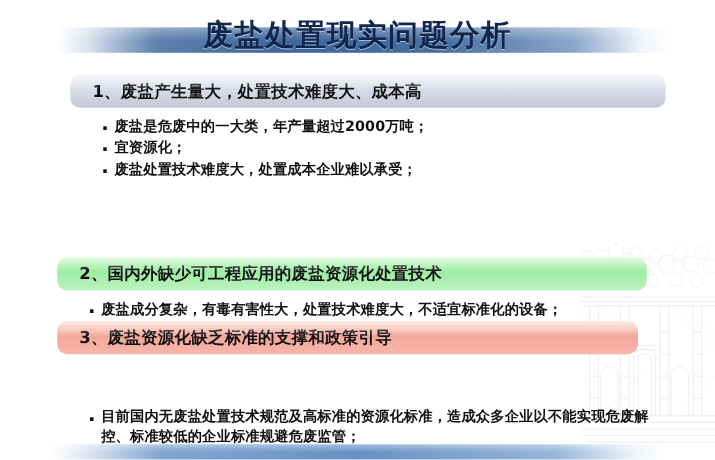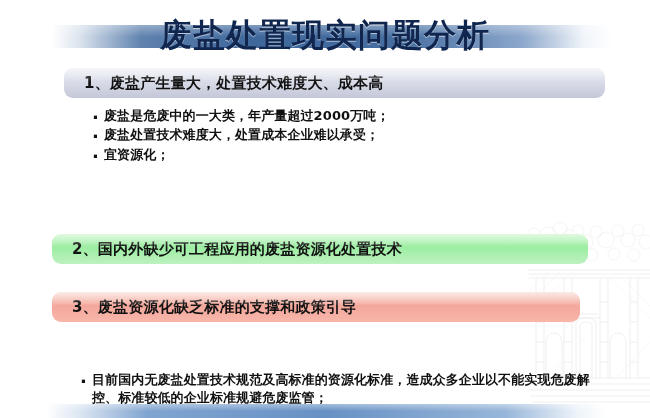--- a/index.html
+++ b/index.html
@@ -54,21 +54,21 @@
     left: 0; right: 0; top: 0; height: 50%;
     background: linear-gradient(to bottom, rgba(255,255,255,0.34), rgba(255,255,255,0));
   }
   #page-title {
     position: absolute;
     left: 0;
     right: 0;
     top: 14px;
     text-align: center;
     z-index: 2;
-    font-size: 32px;
+    font-size: 27px;
     font-weight: bold;
     letter-spacing: 1px;
     color: #10264f;
     font-family: "DejaVu Sans", "Liberation Sans", sans-serif;
     text-shadow: 0 1px 0 rgba(255,255,255,0.55);
   }
 
   
   .section {
     position: absolute;
@@ -214,28 +214,29 @@
     </g>
   </svg>
 
   <div id="title-band"></div>
   <div id="page-title">废盐处置现实问题分析</div>
 
   <div class="section" style="top:68px; left:64px; width:541px;">
     <div class="sec-header hdr-gray">1、废盐产生量大，处置技术难度大、成本高</div>
     <ul class="bullets">
       <li>废盐是危废中的一大类，年产量超过2000万吨；</li>
+      <li>宜资源化；</li>
       <li>废盐处置技术难度大，处置成本企业难以承受；</li>
-      <li>宜资源化；</li>
     </ul>
   </div>
 
   <div class="section" style="top:190px; left:52px; width:536px;">
     <div class="sec-header hdr-green">2、国内外缺少可工程应用的废盐资源化处置技术</div>
     <ul class="bullets">
+      <li>废盐成分复杂，有毒有害性大，处置技术难度大，不适宜标准化的设备；</li>
     </ul>
   </div>
 
   <div class="section" style="top:292px; left:52px; width:528px;">
     <div class="sec-header hdr-pink">3、废盐资源化缺乏标准的支撑和政策引导</div>
     <ul class="bullets" style="padding-top:11px;margin-top:38px;">
       <li style="width:500px;">目前国内无废盐处置技术规范及高标准的资源化标准，造成众多企业以不能实现危废解控、标准较低的企业标准规避危废监管；</li>
     </ul>
   </div>
 

